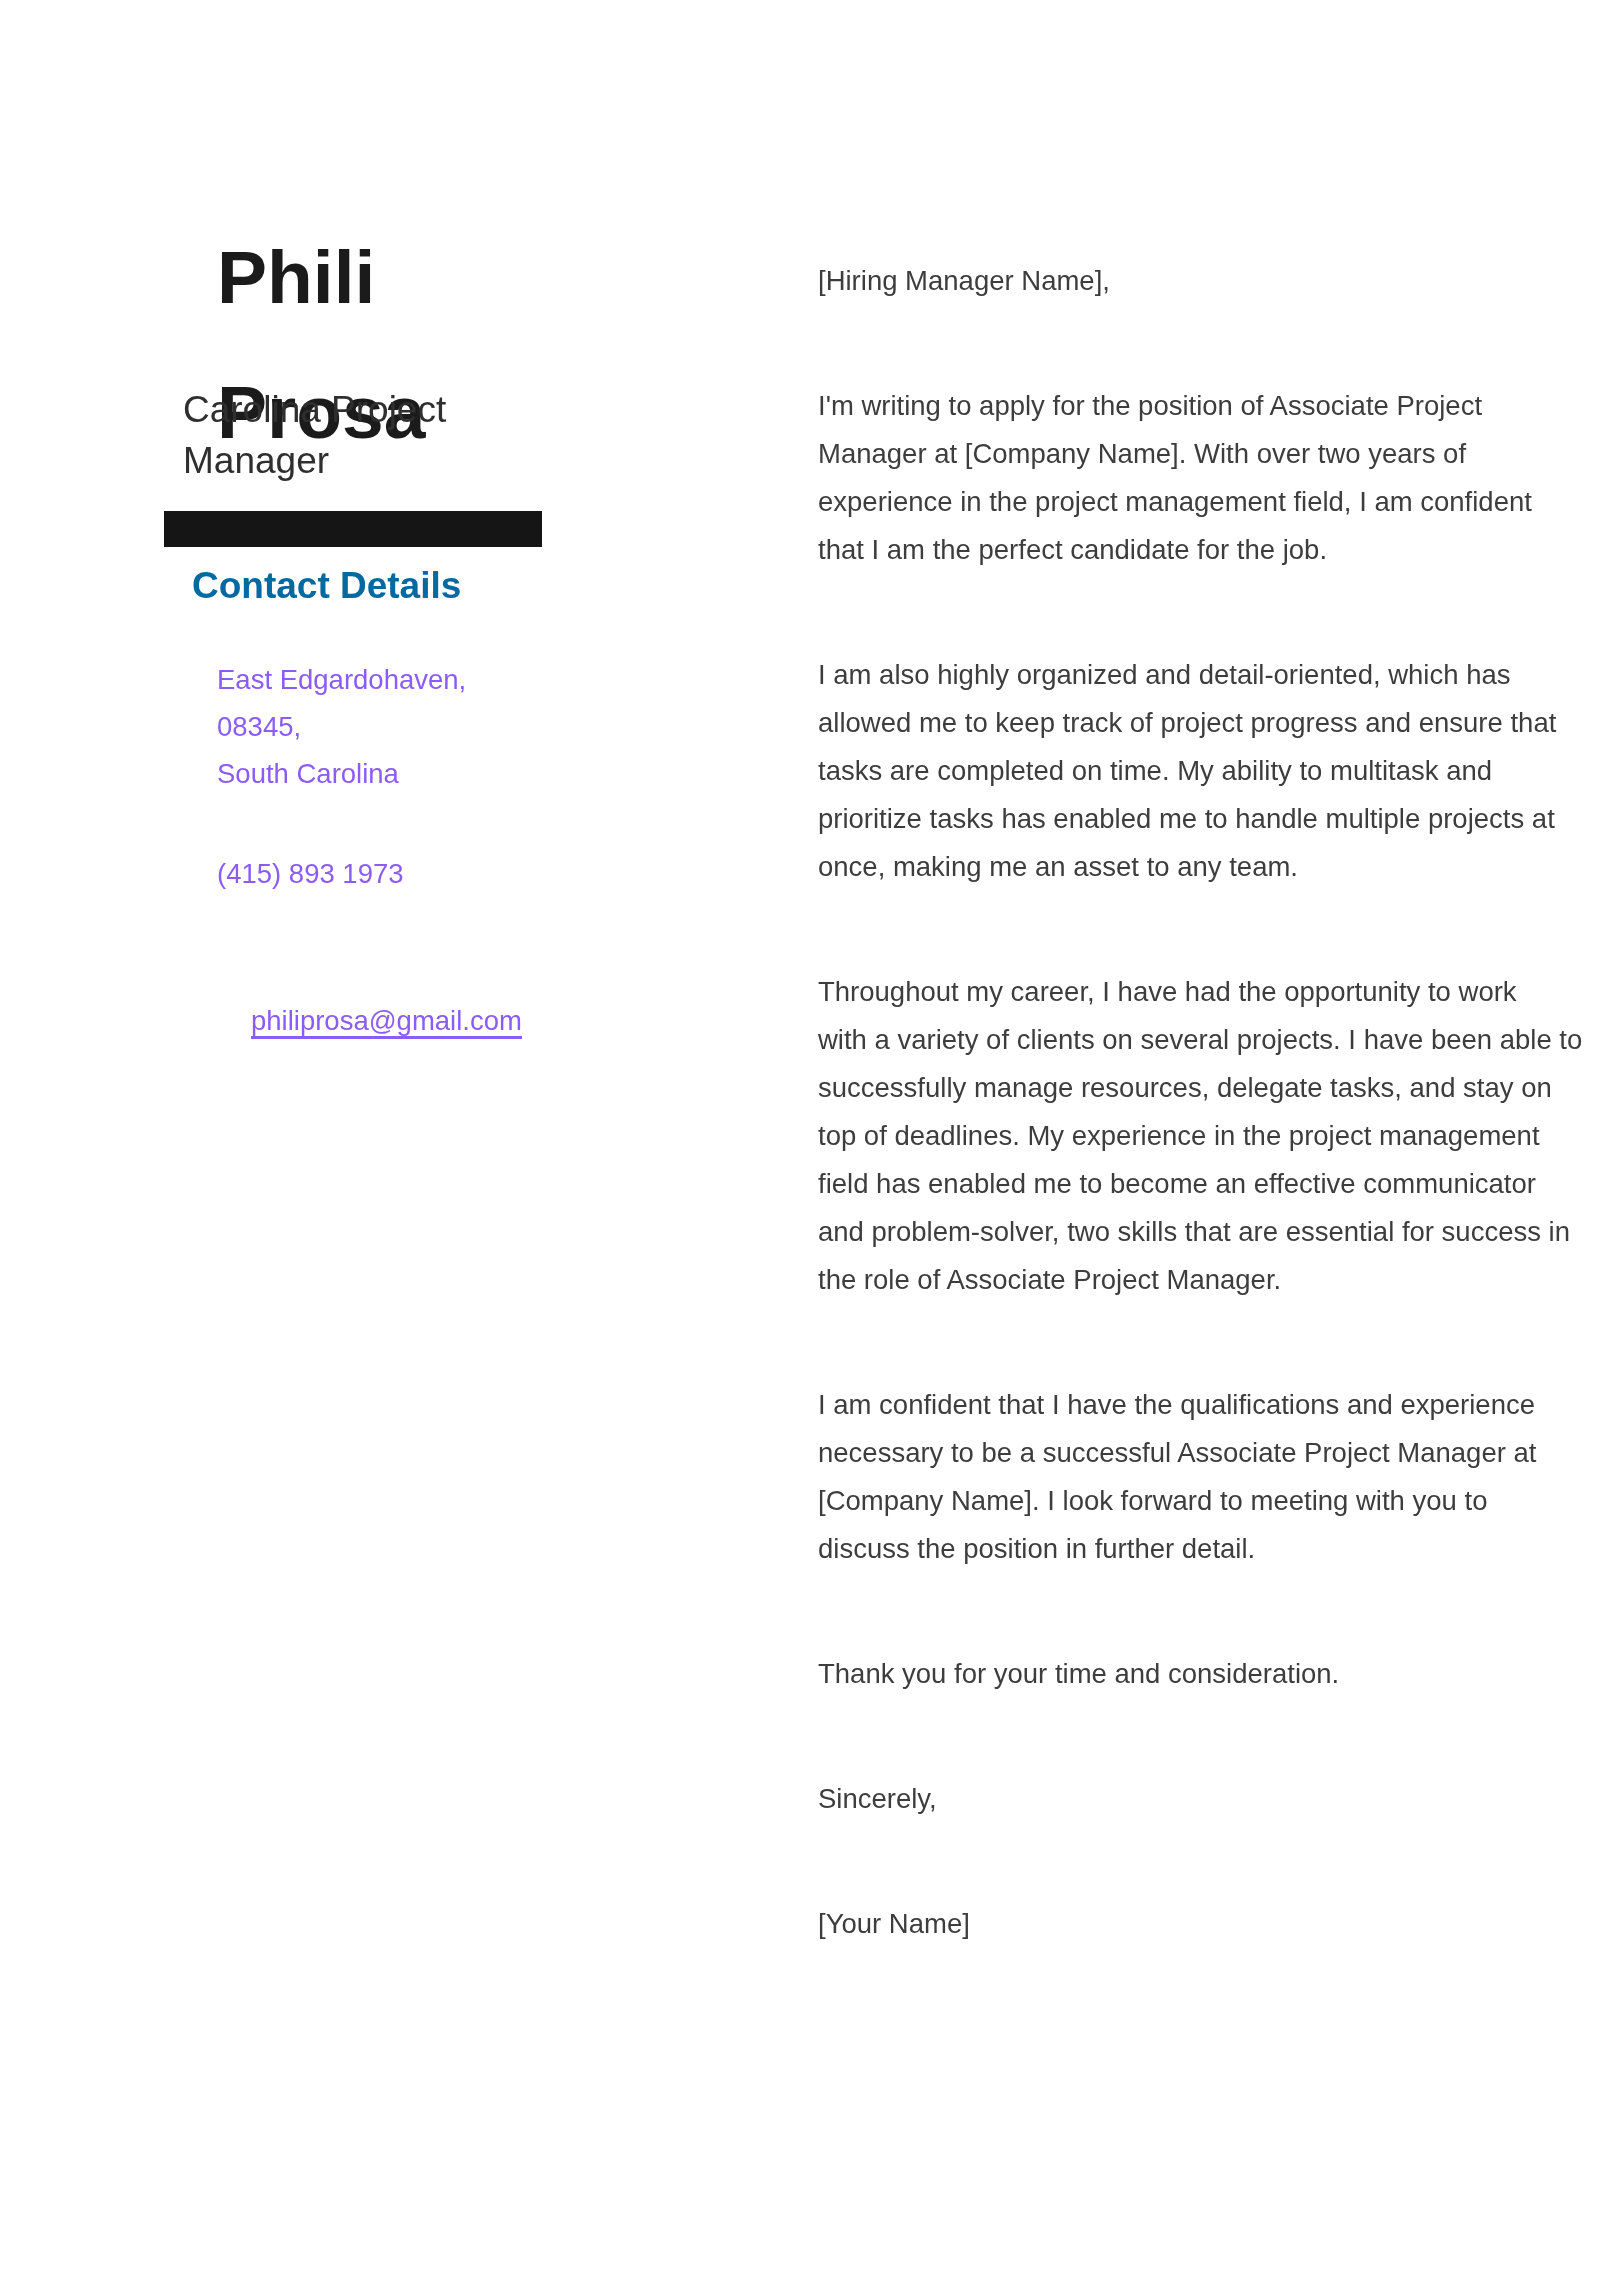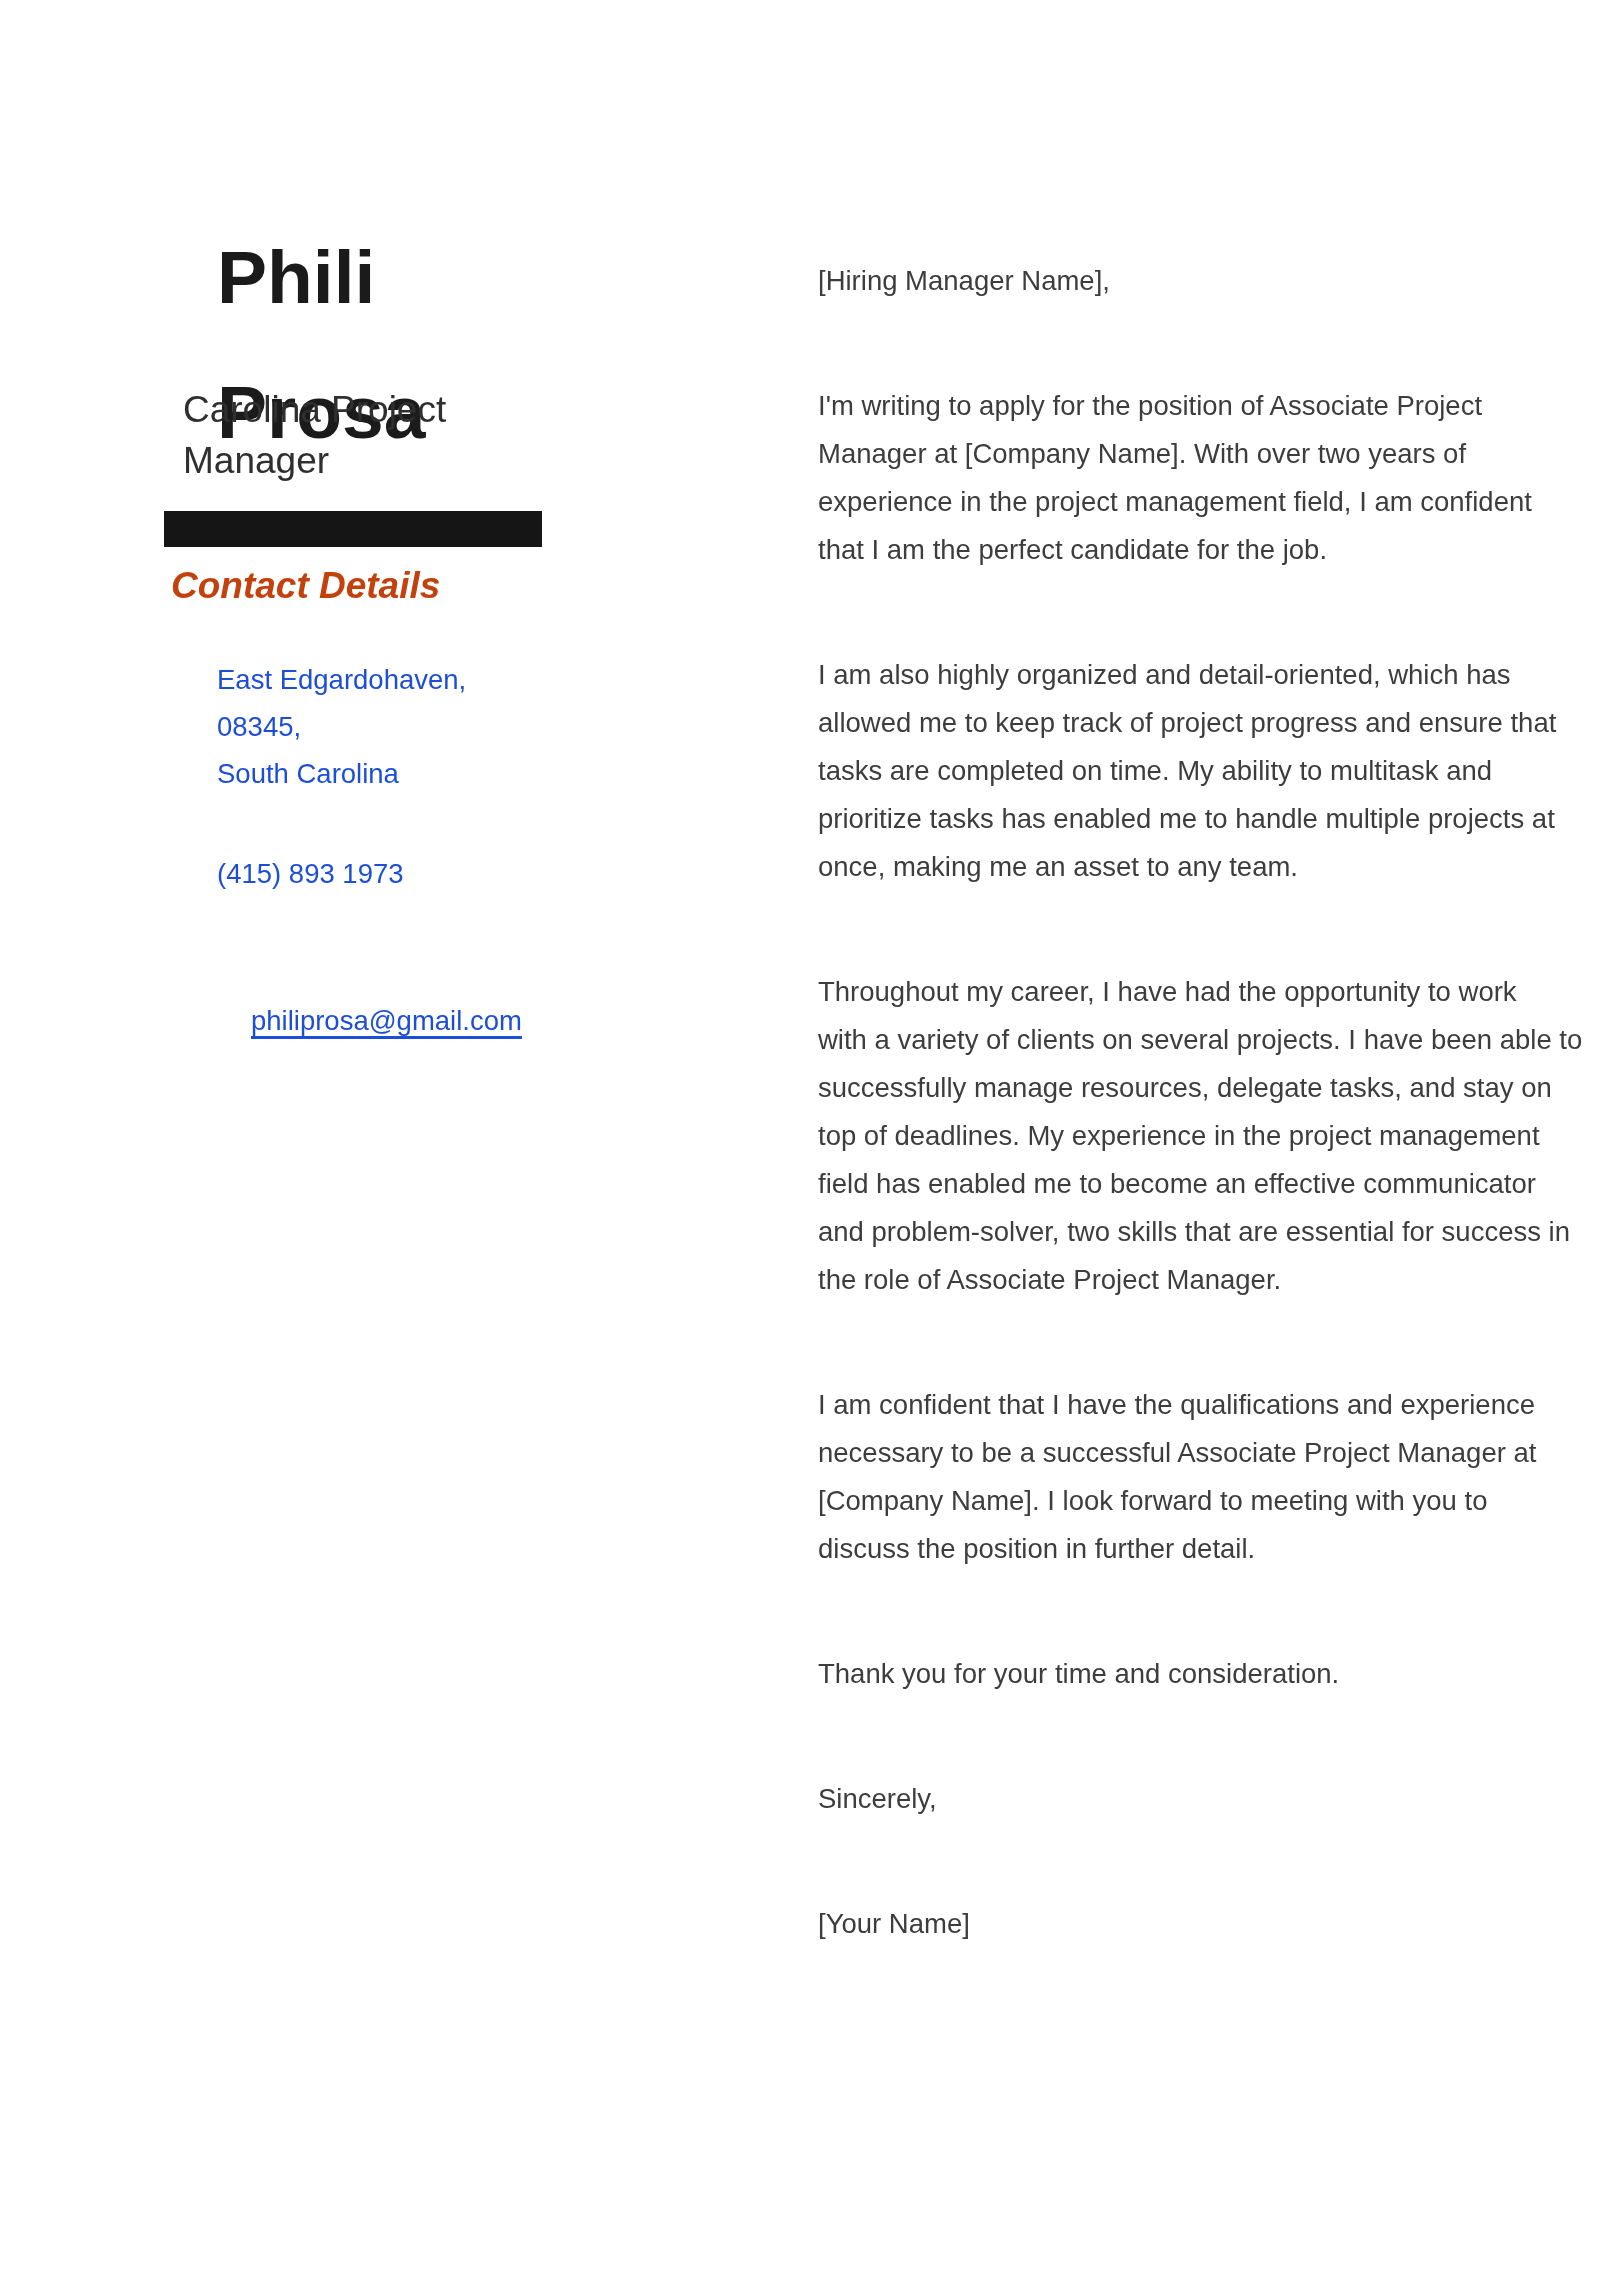--- a/index.html
+++ b/index.html
@@ -25,29 +25,28 @@
   .job-title {
     position: absolute; left: 83px; top: 284px;
     font-size: 37px; line-height: 51px; font-weight: 400;
     color: #2f2f2f; white-space: pre-line;
   }
   .divider {
     position: absolute; left: 82px; top: 429px;
     width: 378px; height: 4.6px; background: #151515;
   }
   .contact-heading {
-    position: absolute; left: 71px; top: 462px;
+    position: absolute; left: 92px; top: 462px;
     font-size: 37px; line-height: 47px; font-weight: 700;
-    color: #c2410c;
-    font-style: italic;
+    color: #0369a1;
   }
   .contact-list {
     position: absolute; left: 83px; top: 522px;
     width: 406px;
-    font-size: 27.5px; line-height: 47px; color: #1d4ed8;
+    font-size: 27.5px; line-height: 47px; color: #8b5cf6;
   }
   .contact-item { margin-bottom: 17px; white-space: pre-line; }
   .contact-item a {
     color: inherit;
     text-decoration: underline;
     text-decoration-thickness: 2.6px;
     text-underline-offset: 5.9px;
     text-decoration-skip-ink: none;
     cursor: pointer;
   }

